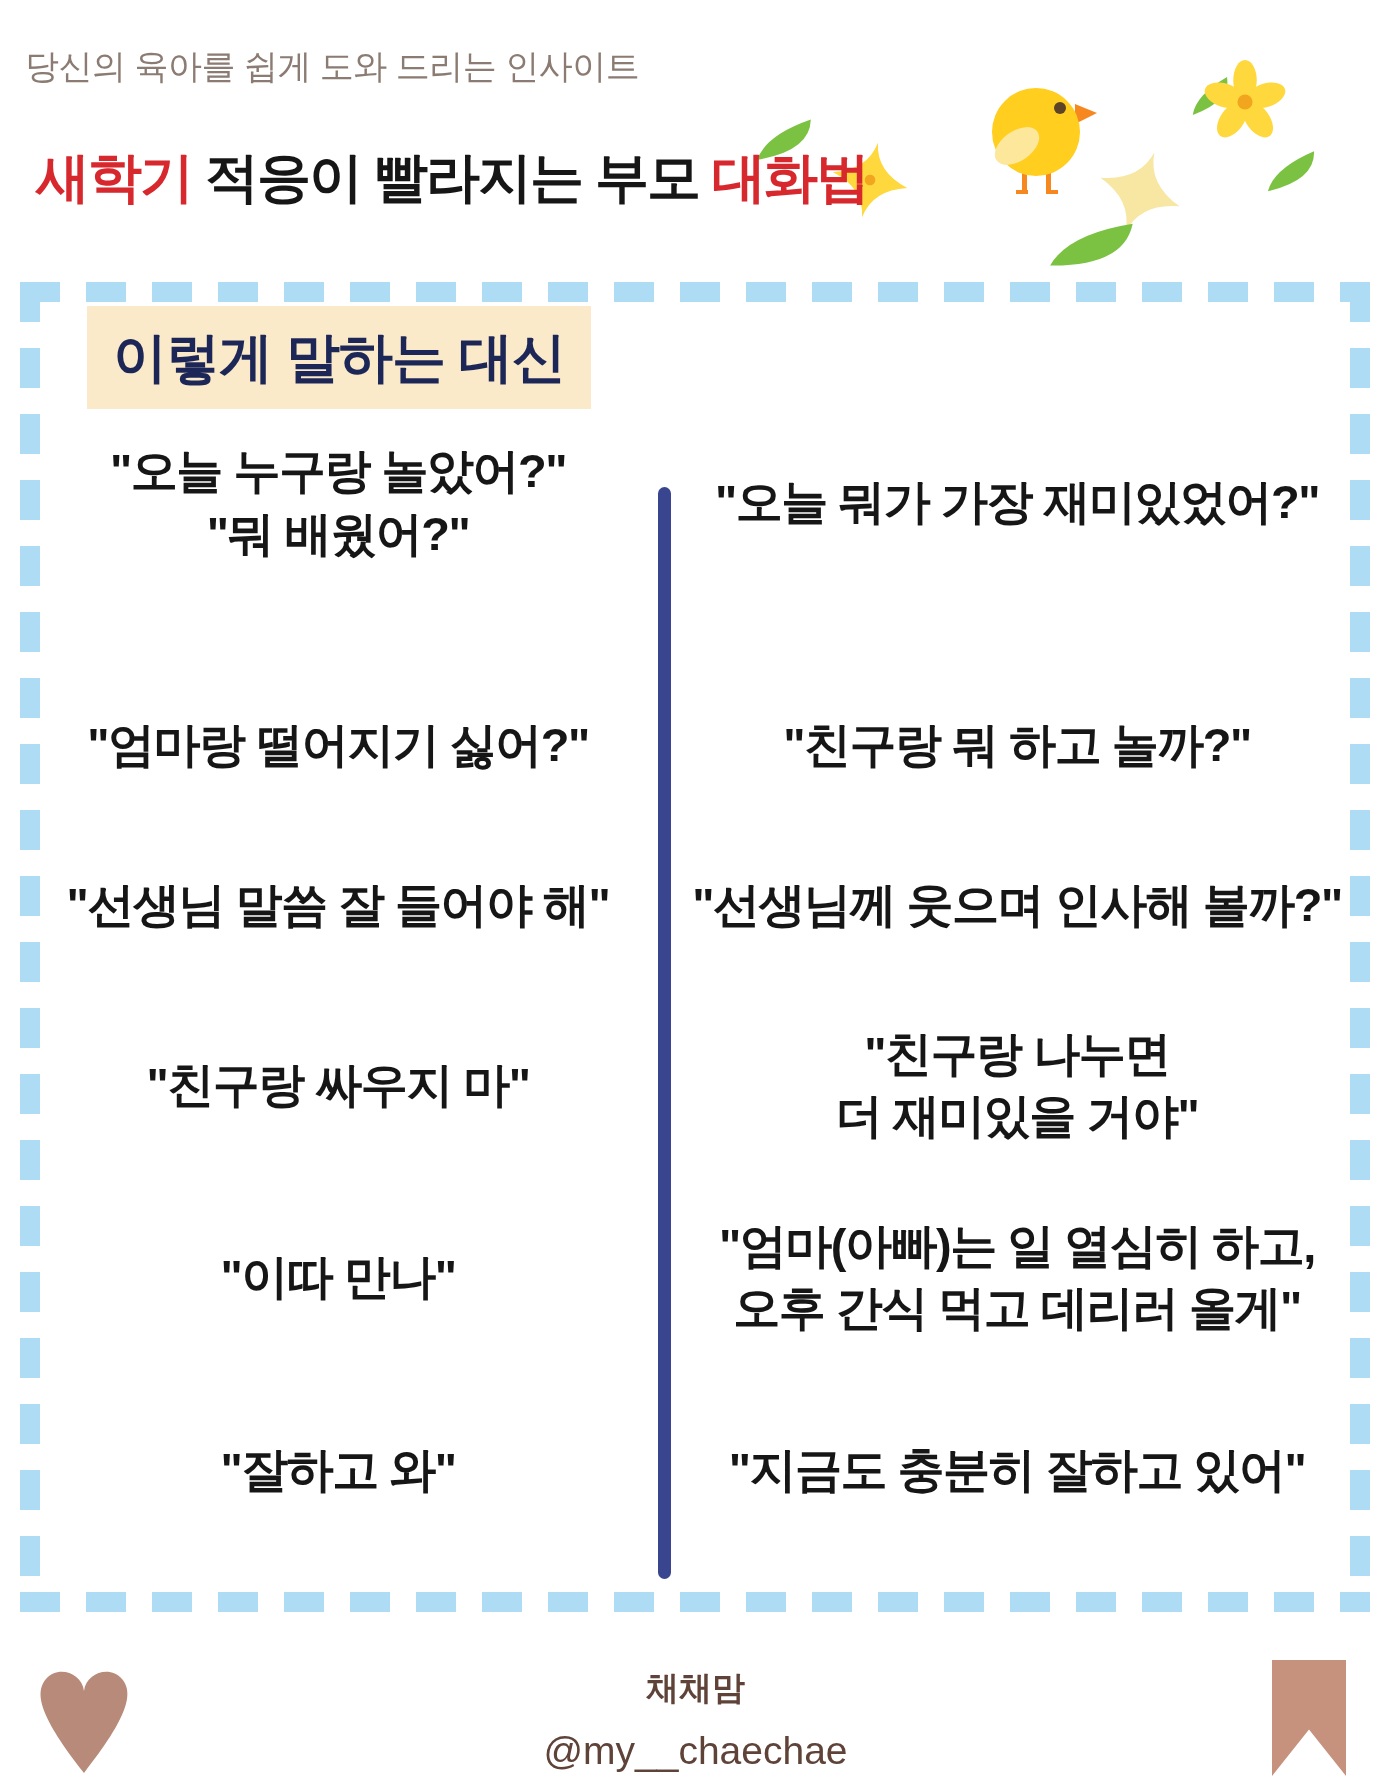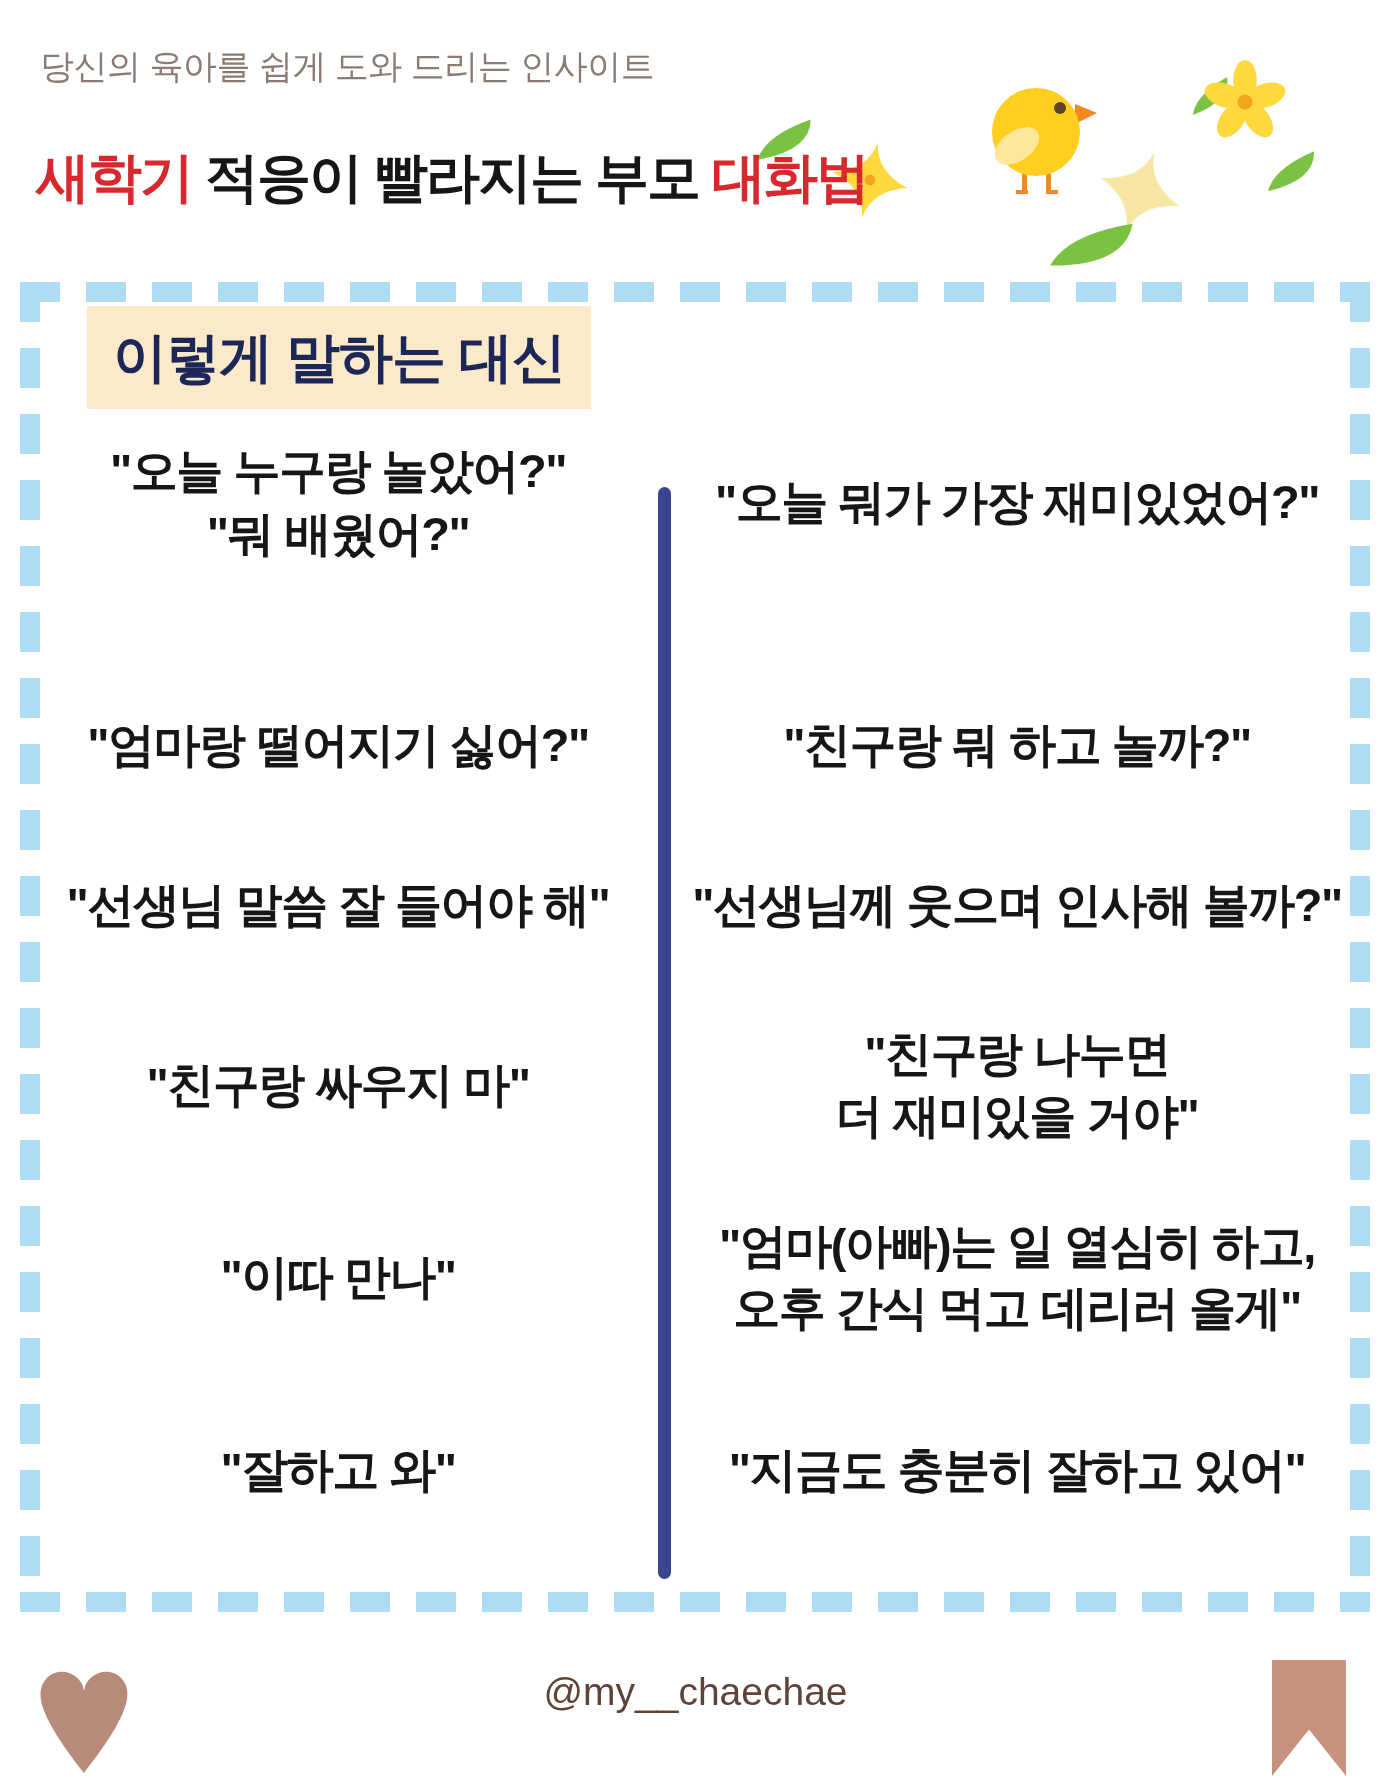--- a/index.html
+++ b/index.html
@@ -7,21 +7,21 @@
     --dash:#aedcf5; --divider:#39458e; --tagline:#8b7b72; --brown:#5f4238;
     --heart:#b78a7a; --bookmark:#c6917d; --bird-yellow:#ffce1f; --bird-light:#fce79a;
     --orange:#f6881f; --flower-yellow:#ffd83d; --flower-pale:#f7e7a3;
     --flower-center:#f2a51f; --leaf:#7cc242; --eye:#5d4426; --bg:#ffffff;
   }
   *{margin:0;padding:0;box-sizing:border-box;}
   html,body{background:#e9e9e9;}
   body{font-family:"Liberation Sans","DejaVu Sans",sans-serif;}
   .page{position:relative;width:1391px;height:1791px;background:var(--bg);overflow:hidden;margin:0 auto;}
 
-  .tagline{position:absolute;left:40px;top:44px;font-size:34px;font-weight:500;
+  .tagline{position:absolute;left:25px;top:44px;font-size:34px;font-weight:500;
     color:var(--tagline);letter-spacing:-.5px;z-index:2;}
 
   .title{position:absolute;left:36px;top:142px;font-size:54px;font-weight:800;
     color:var(--ink);letter-spacing:-2px;white-space:nowrap;z-index:2;}
   .title .red{color:var(--red);}
 
   .deco{position:absolute;z-index:1;}
   .f-yellow{fill:var(--bird-yellow);} .f-light{fill:var(--bird-light);}
   .f-orange{fill:var(--orange);} .f-eye{fill:var(--eye);}
   .f-flower{fill:var(--flower-yellow);} .f-pale{fill:var(--flower-pale);}
@@ -47,21 +47,21 @@
   .cell{position:absolute;display:flex;align-items:center;justify-content:center;
     text-align:center;white-space:pre-line;font-size:47px;font-weight:600;
     color:var(--ink);line-height:1.32;letter-spacing:-1.5px;}
   .cell.l{left:28px;width:580px;} .cell.r{left:666px;width:662px;}
   .r1{top:148px;height:145px;} .r2{top:388px;height:150px;} .r3{top:548px;height:150px;}
   .r4{top:728px;height:150px;} .r5{top:920px;height:150px;} .r6{top:1113px;height:150px;}
 
   .footer-text{position:absolute;left:0;right:0;top:1666px;text-align:center;
     color:var(--brown);z-index:2;}
   .footer-name{font-size:33px;font-weight:600;}
-  .footer-handle{font-size:39px;font-weight:500;margin-top:4px;letter-spacing:0;text-align:center;}
+  .footer-handle{font-size:39px;font-weight:500;margin-top:18px;letter-spacing:0;text-align:center;}
 
   .heart{position:absolute;left:34px;top:1664px;z-index:2;}
   .bookmark{position:absolute;left:1272px;top:1660px;width:74px;height:116px;
     background:var(--bookmark);clip-path:polygon(0 0,100% 0,100% 100%,50% 60%,0 100%);z-index:2;}
 </style>
 </head>
 <body>
 
 <div class="page">
 
@@ -143,18 +143,19 @@
 오후 간식 먹고 데리러 올게"</div>
     <div class="cell l r6">"잘하고 와"</div>
     <div class="cell r r6">"지금도 충분히 잘하고 있어"</div>
   </div>
 
   <svg class="heart" width="100" height="116" viewBox="0 0 100 114">
     <path fill="#b78a7a" d="M50 26 C48 8 24 0 12 14 C0 28 6 52 50 108 C94 52 100 28 88 14 C76 0 52 8 50 26 Z"></path>
   </svg>
 
   <div class="footer-text">
+    <div class="footer-name">채채맘</div>
     <div class="footer-handle">@my__chaechae</div>
   </div>
 
   <div class="bookmark"></div>
 
 </div>
 
 </body></html>

